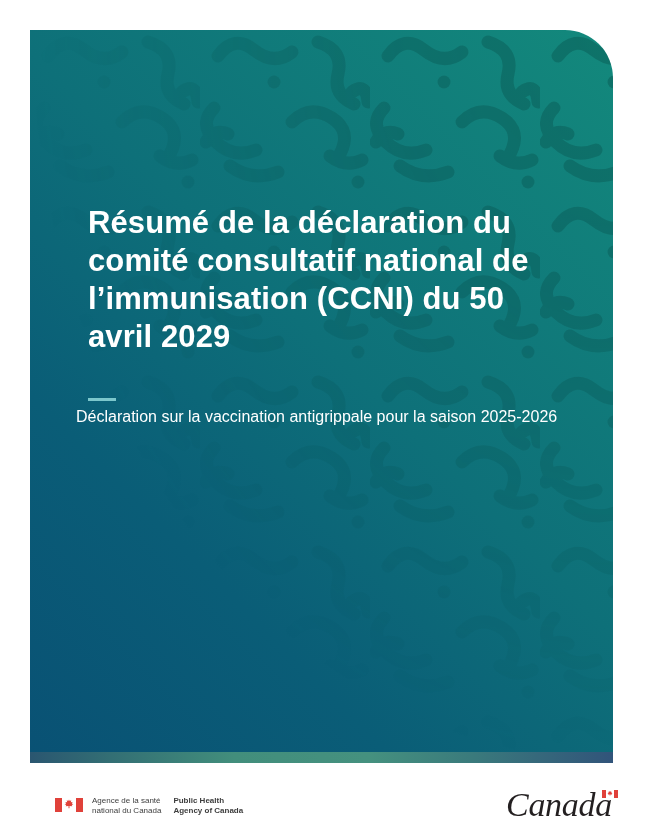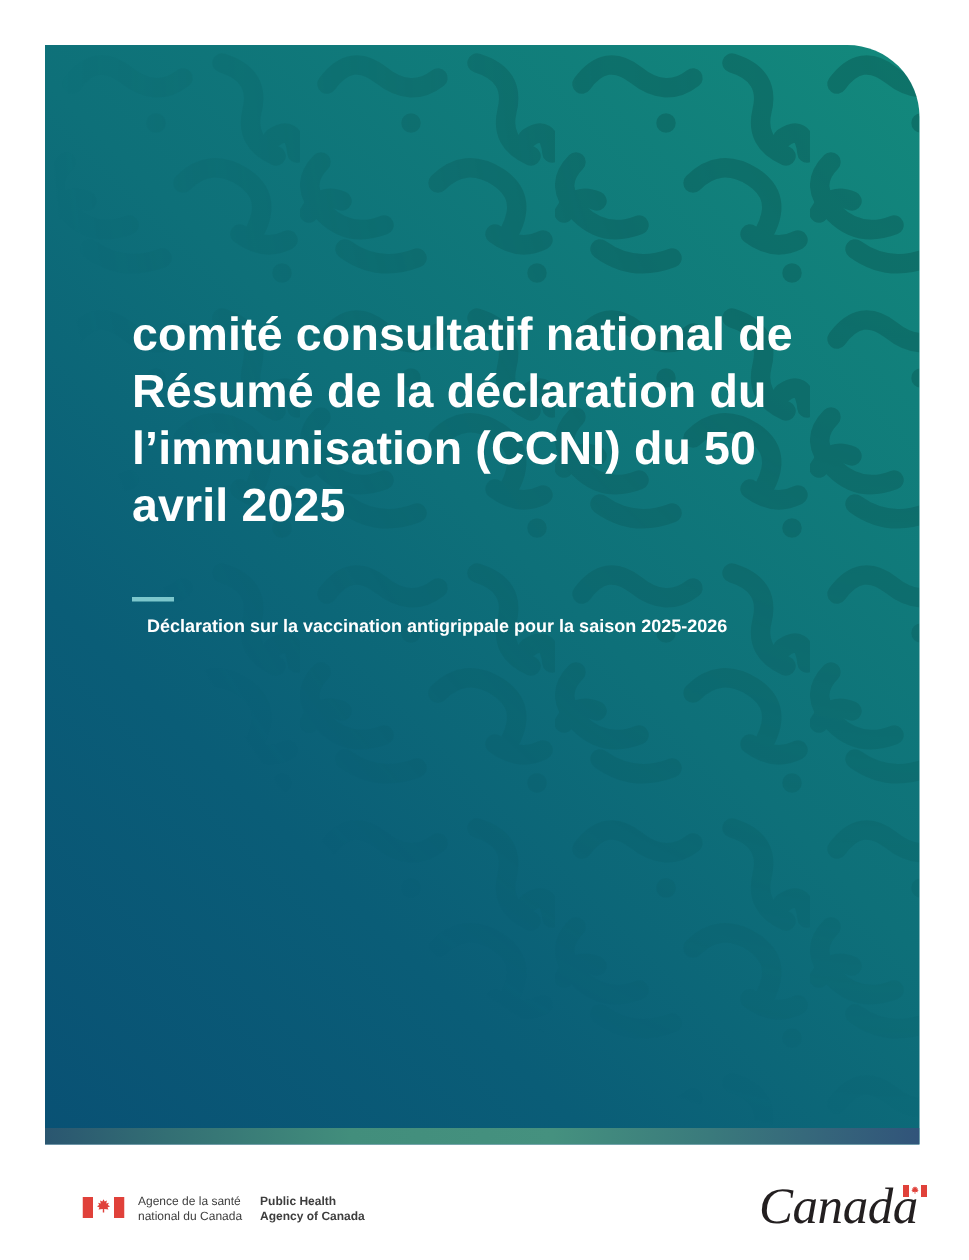--- a/index.html
+++ b/index.html
@@ -40,26 +40,26 @@
     letter-spacing: 0.1px;
   }
   .accent-line {
     position: absolute;
     left: 58px; top: 368px;
     width: 28px; height: 3px;
     background: #7cc7cc;
   }
   .subtitle {
     position: absolute;
-    left: 68px; top: 377px;
+    left: 46px; top: 377px;
     width: 525px;
     color: #ffffff;
-    font-size: 12px;
+    font-size: 16px;
     line-height: 20px;
-    font-weight: 700;
+    font-weight: 400;
     white-space: nowrap;
   }
   .bottom-bar {
     position: absolute;
     left: 0; bottom: 0;
     width: 100%; height: 11px;
     background: linear-gradient(90deg,
       #2a5670 0%, #336f74 14%, #428e7c 35%,
       #45917f 58%, #3a7a7c 76%, #31547a 100%);
   }
@@ -133,24 +133,24 @@
           <stop offset="0.8" stop-color="#000000"></stop>
         </radialGradient>
         <mask id="fadeMask">
           <rect width="583" height="733" fill="url(#fade)"></rect>
         </mask>
       </defs>
       <rect width="583" height="733" fill="url(#squig)" mask="url(#fadeMask)"></rect>
     </svg>
 
     <div class="title-block">
+      <div>Résumé de la déclaration du</div>
       <div>comité consultatif national de</div>
-      <div>Résumé de la déclaration du</div>
       <div>l’immunisation (CCNI) du 50</div>
-      <div>avril 2025</div>
+      <div>avril 2029</div>
     </div>
 
     <div class="accent-line"></div>
 
     <div class="subtitle">Déclaration sur la vaccination antigrippale pour la saison 2025-2026</div>
 
     <div class="bottom-bar"></div>
   </div>
 
   <div class="footer">

